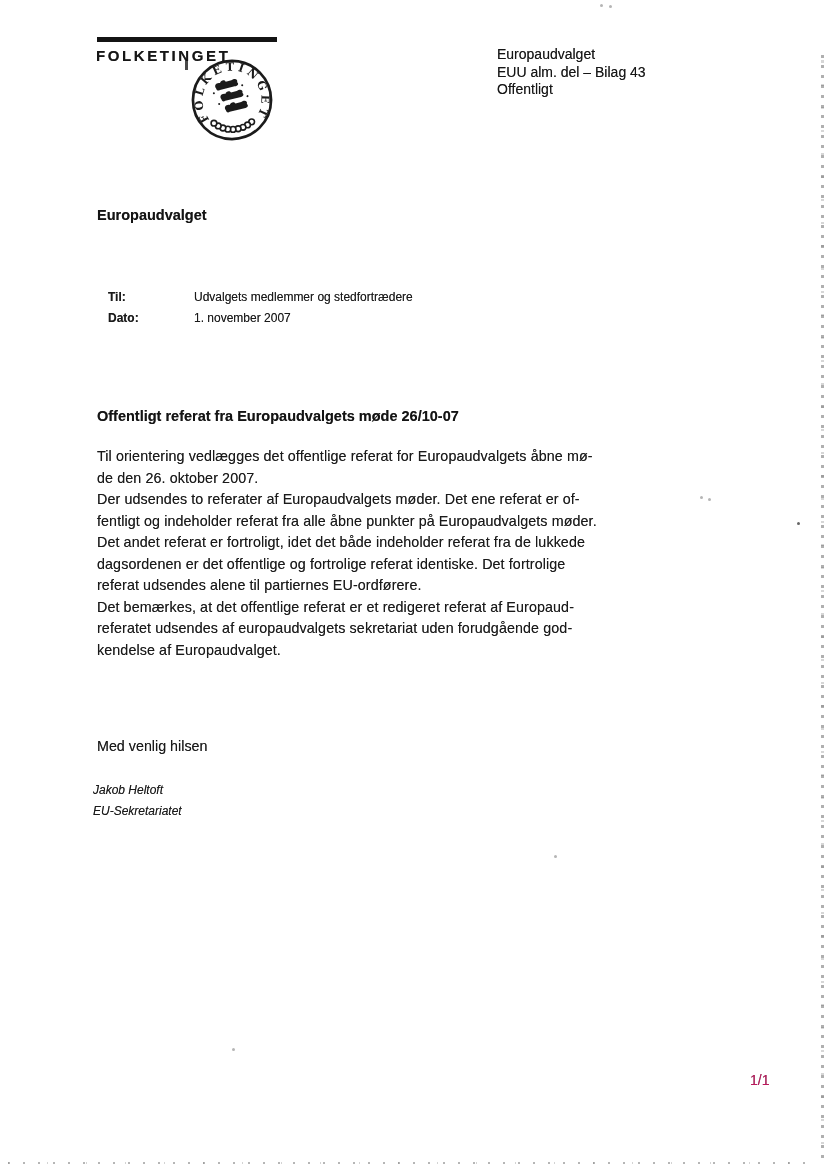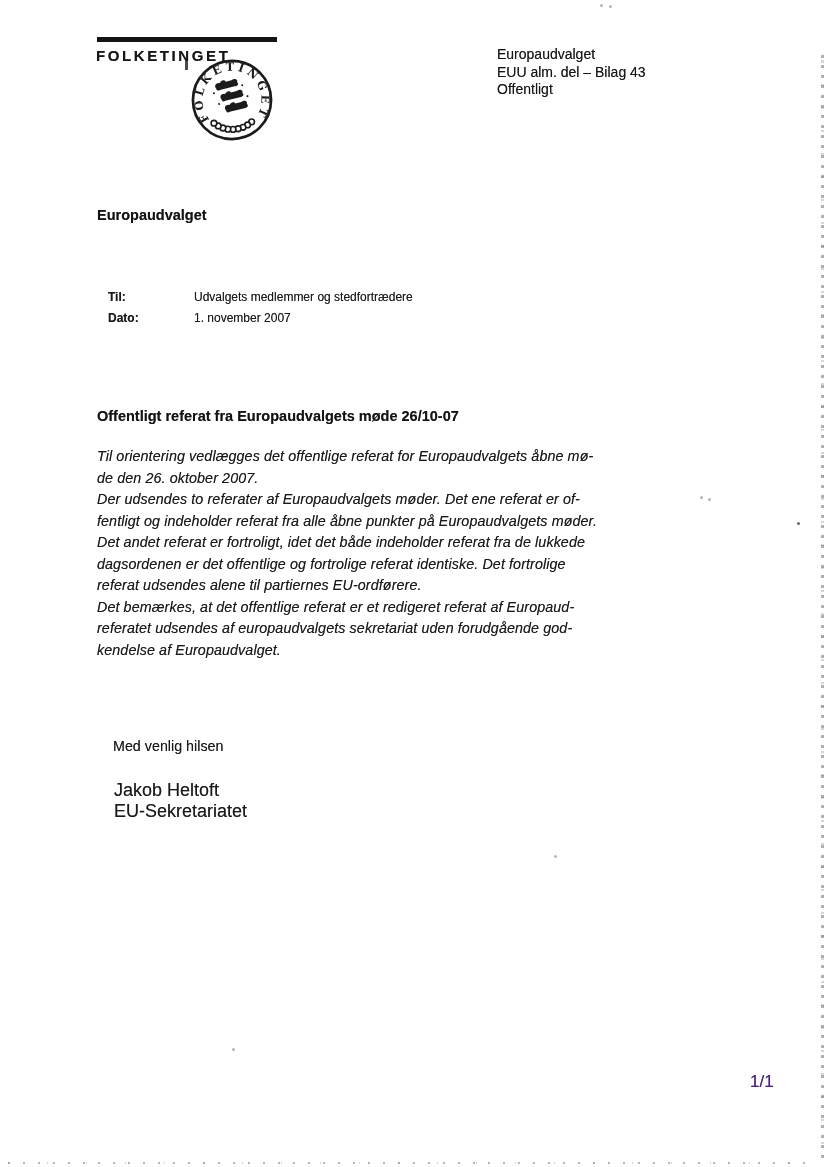--- a/index.html
+++ b/index.html
@@ -45,28 +45,28 @@
   .meta-block { left: 108px; top: 287px; font-size: 12px; line-height: 20.5px; }
   .meta-row { display: flex; }
   .meta-label { width: 86px; font-weight: bold; }
 
   
   .body-block {
     left: 97px; top: 446px;
     font-size: 14.3px; line-height: 21.5px;
     letter-spacing: 0.1px;
   }
-  .body-block div { white-space: nowrap; font-style: italic; }
+  .body-block div { white-space: nowrap; }
 
   
-  .salutation { left: 97px; top: 738px; font-size: 14.3px; margin-left: 16px; }
-  .signature  { left: 114px; top: 780px; font-size: 18px; line-height: 21px; }
+  .salutation { left: 97px; top: 738px; font-size: 14.3px; }
+  .signature  { left: 93px; top: 780px; font-size: 12px; line-height: 21px; font-style: italic; }
 
   
-  .page-number { left: 750px; top: 1072px; font-size: 17px; color: #4c1d95; }
+  .page-number { left: 750px; top: 1072px; font-size: 14px; color: #be185d; }
 
   
   .edge-dots-v {
     right: 1px; top: 55px; height: 1105px; width: 3px;
     background-image:
       repeating-linear-gradient(to bottom, rgba(110,110,110,0.55) 0 3px, transparent 3px 10px),
       repeating-linear-gradient(to bottom, rgba(140,140,140,0.35) 0 2px, transparent 2px 23px);
     background-size: 2px 100%, 2px 100%;
     background-position: 1px 0, 0 6px;
   }

